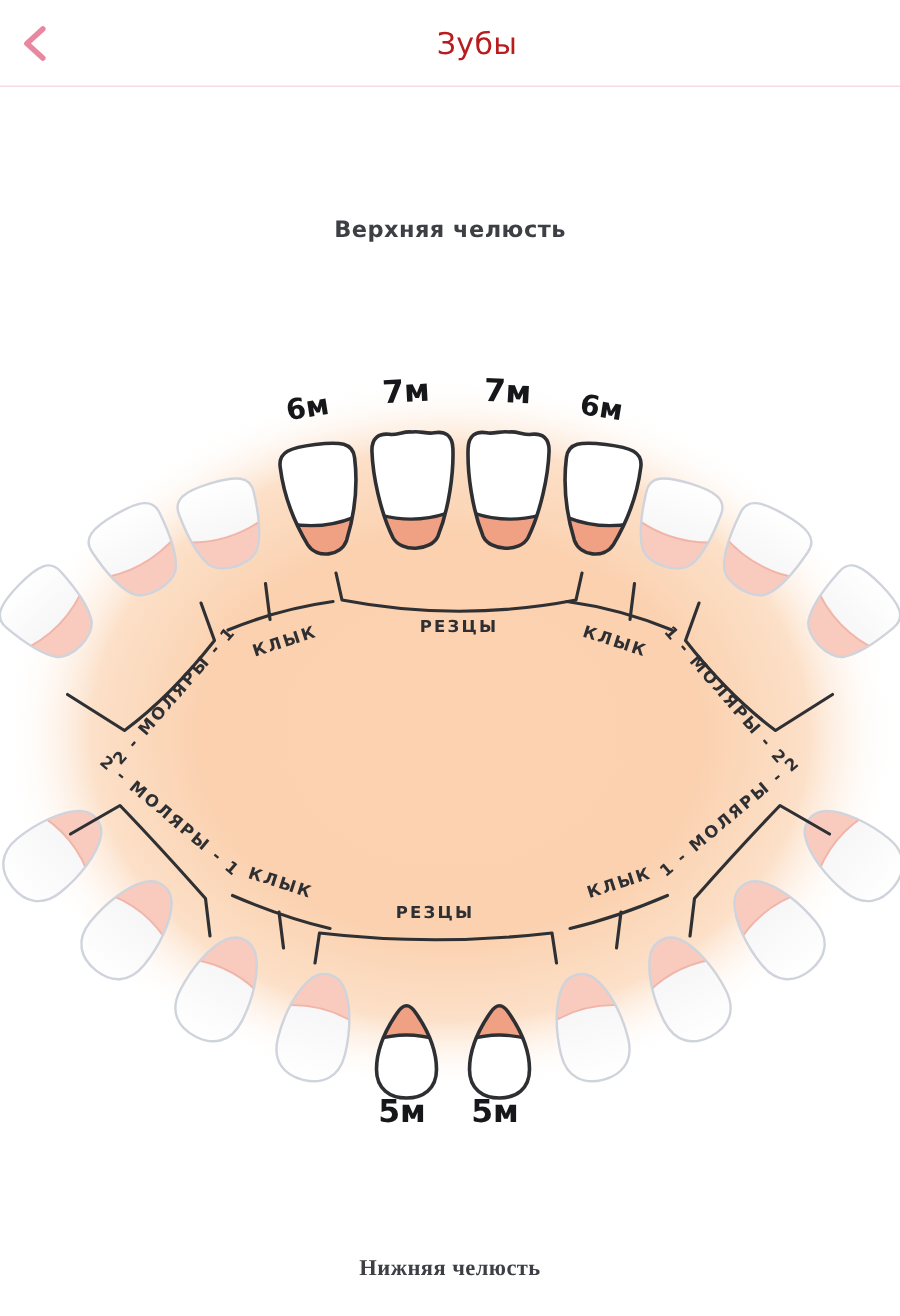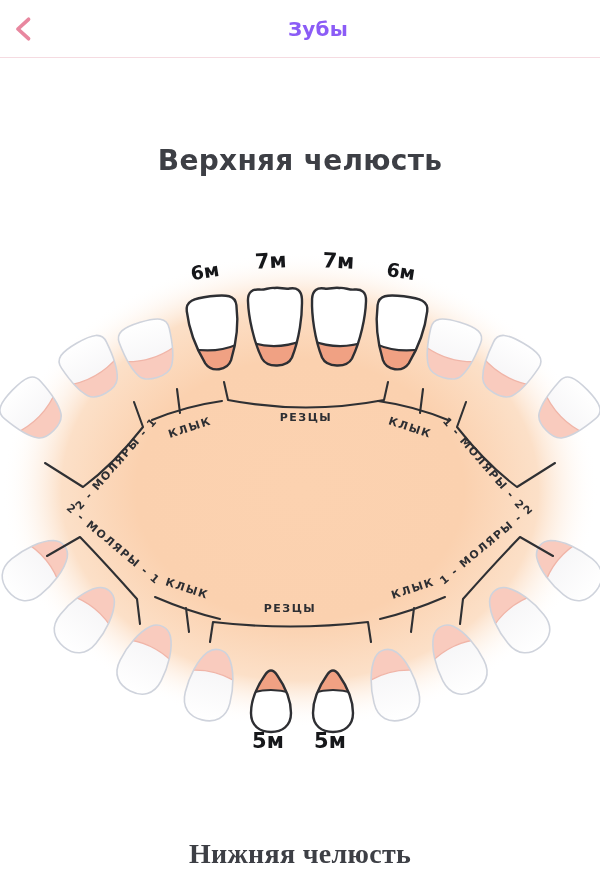--- a/index.html
+++ b/index.html
@@ -8,24 +8,24 @@
     font-family:"DejaVu Sans","Liberation Sans",sans-serif;
   }
   .topbar{
     position:absolute;top:0;left:0;right:0;height:57px;background:#fff;
     border-bottom:1px solid #F5DBE1;display:flex;align-items:center;justify-content:center;
   }
   .back-btn{
     position:absolute;left:6px;top:10px;width:38px;height:38px;
     background:none;border:none;padding:4px;cursor:pointer;
   }
-  .app-title{font-size:20px;font-weight:700;color:#8b5cf6;letter-spacing:.2px;margin-left:36px;}
+  .app-title{font-size:20px;font-weight:400;color:#b91c1c;letter-spacing:.2px;margin-left:36px;}
   .jaw-title{
     position:absolute;left:0;width:100%;text-align:center;
-    font-size:28px;font-weight:700;color:#3D3F45;letter-spacing:.3px;
+    font-size:15px;font-weight:700;color:#3D3F45;letter-spacing:.3px;
   }
   .jaw-title.upper{top:144px;}
   .jaw-title.lower{top:838px;font-family:Liberation Serif, serif;}
   svg.diagram{position:absolute;top:180px;left:0;}
 
   
   .t-hl .fillp{fill:#FFFFFF;}
   .t-hl .strokep{fill:none;stroke:#2E2F33;stroke-width:2.4;}
   .t-hl .gum{fill:#F0A183;stroke:#2E2F33;stroke-width:2.2;}
   .t-fd .fillp{fill:url(#fadeFill);}

